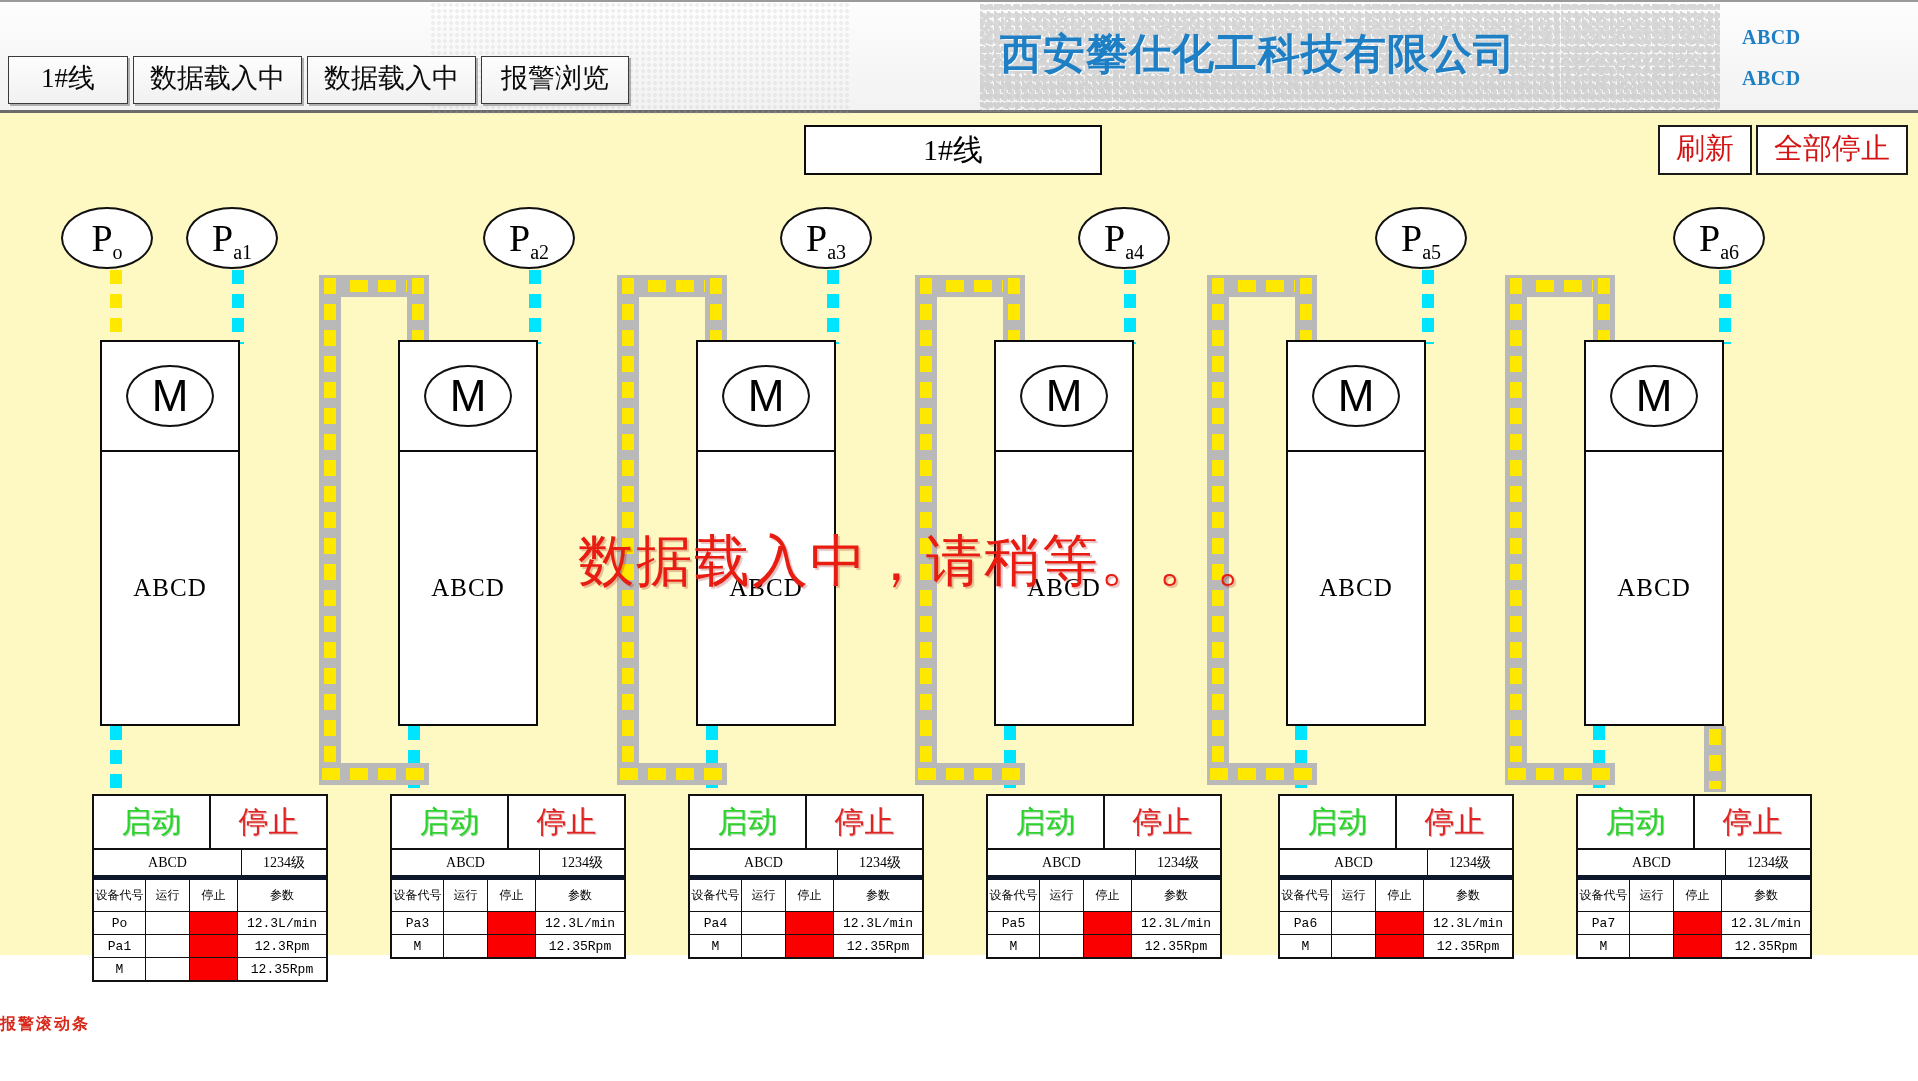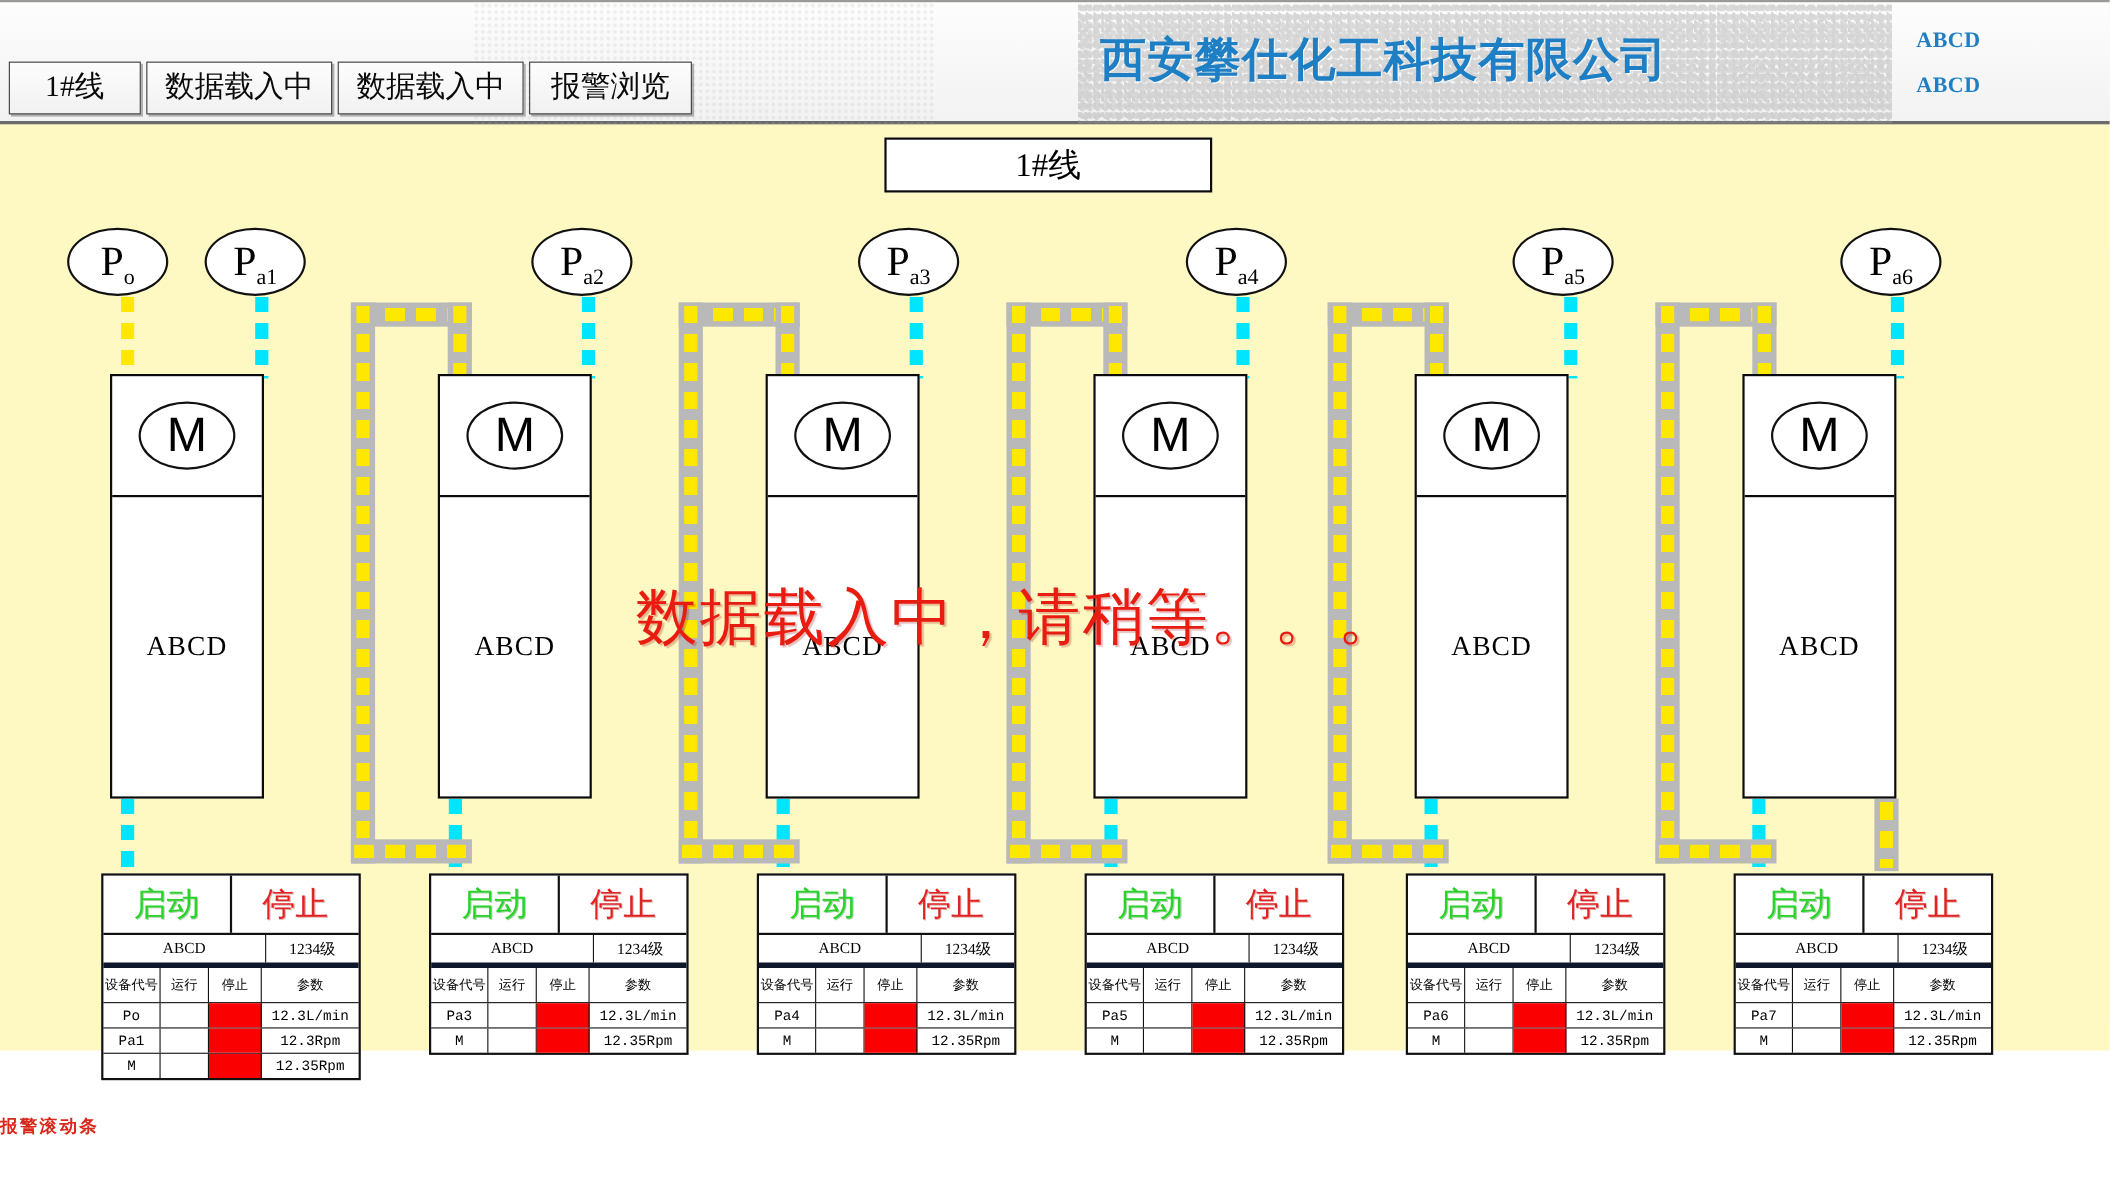--- a/index.html
+++ b/index.html
@@ -202,20 +202,24 @@
 
   <div class="navbar">
     <button class="nav-btn">1#线</button>
     <button class="nav-btn wide">数据载入中</button>
     <button class="nav-btn wide">数据载入中</button>
     <button class="nav-btn wide">报警浏览</button>
   </div>
 
   <div class="line-title-box">1#线</div>
 
+  <div class="action-btns">
+    <button class="act-btn">刷新</button>
+    <button class="act-btn">全部停止</button>
+  </div>
 
   <div class="bubble" style="left:61px;  top:207px;">
     <span>P<sub>o</sub></span>
   </div>
   <div class="bubble" style="left:186px; top:207px;">
     <span>P<sub>a1</sub></span>
   </div>
   <div class="bubble" style="left:483px; top:207px;">
     <span>P<sub>a2</sub></span>
   </div>

